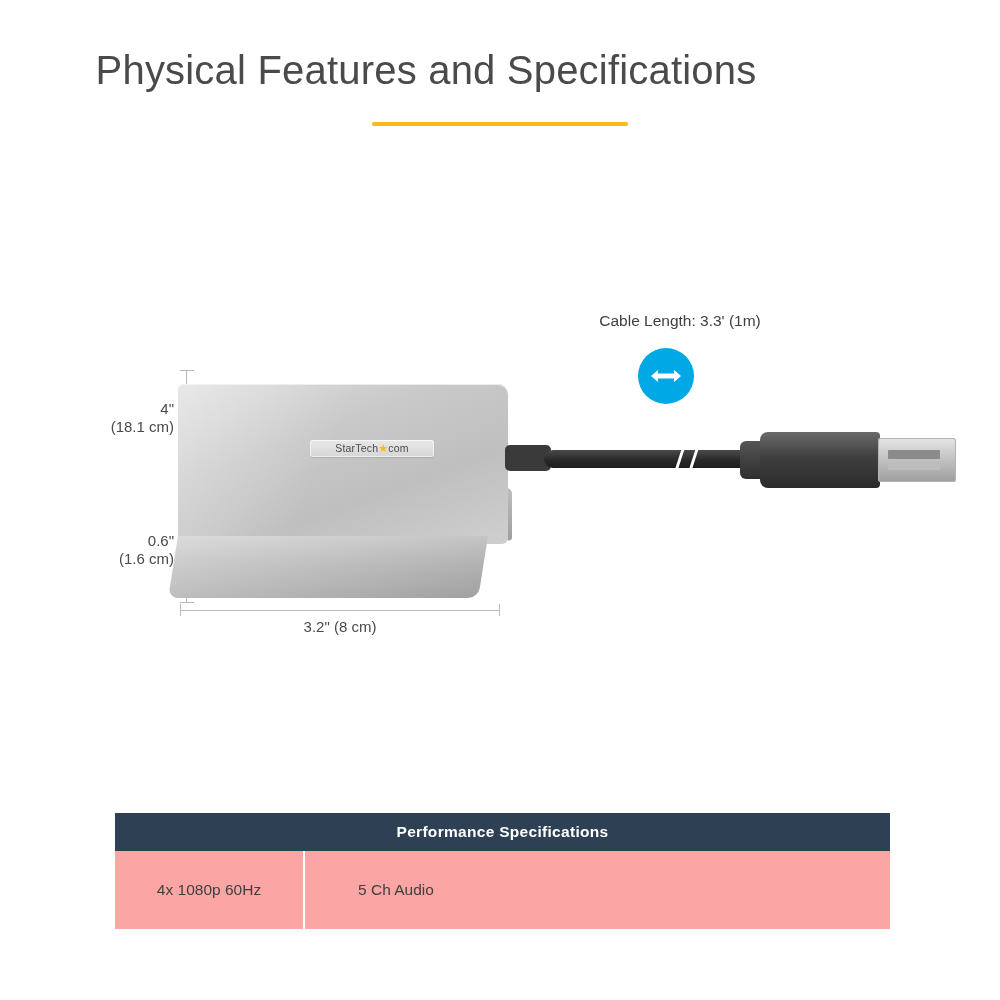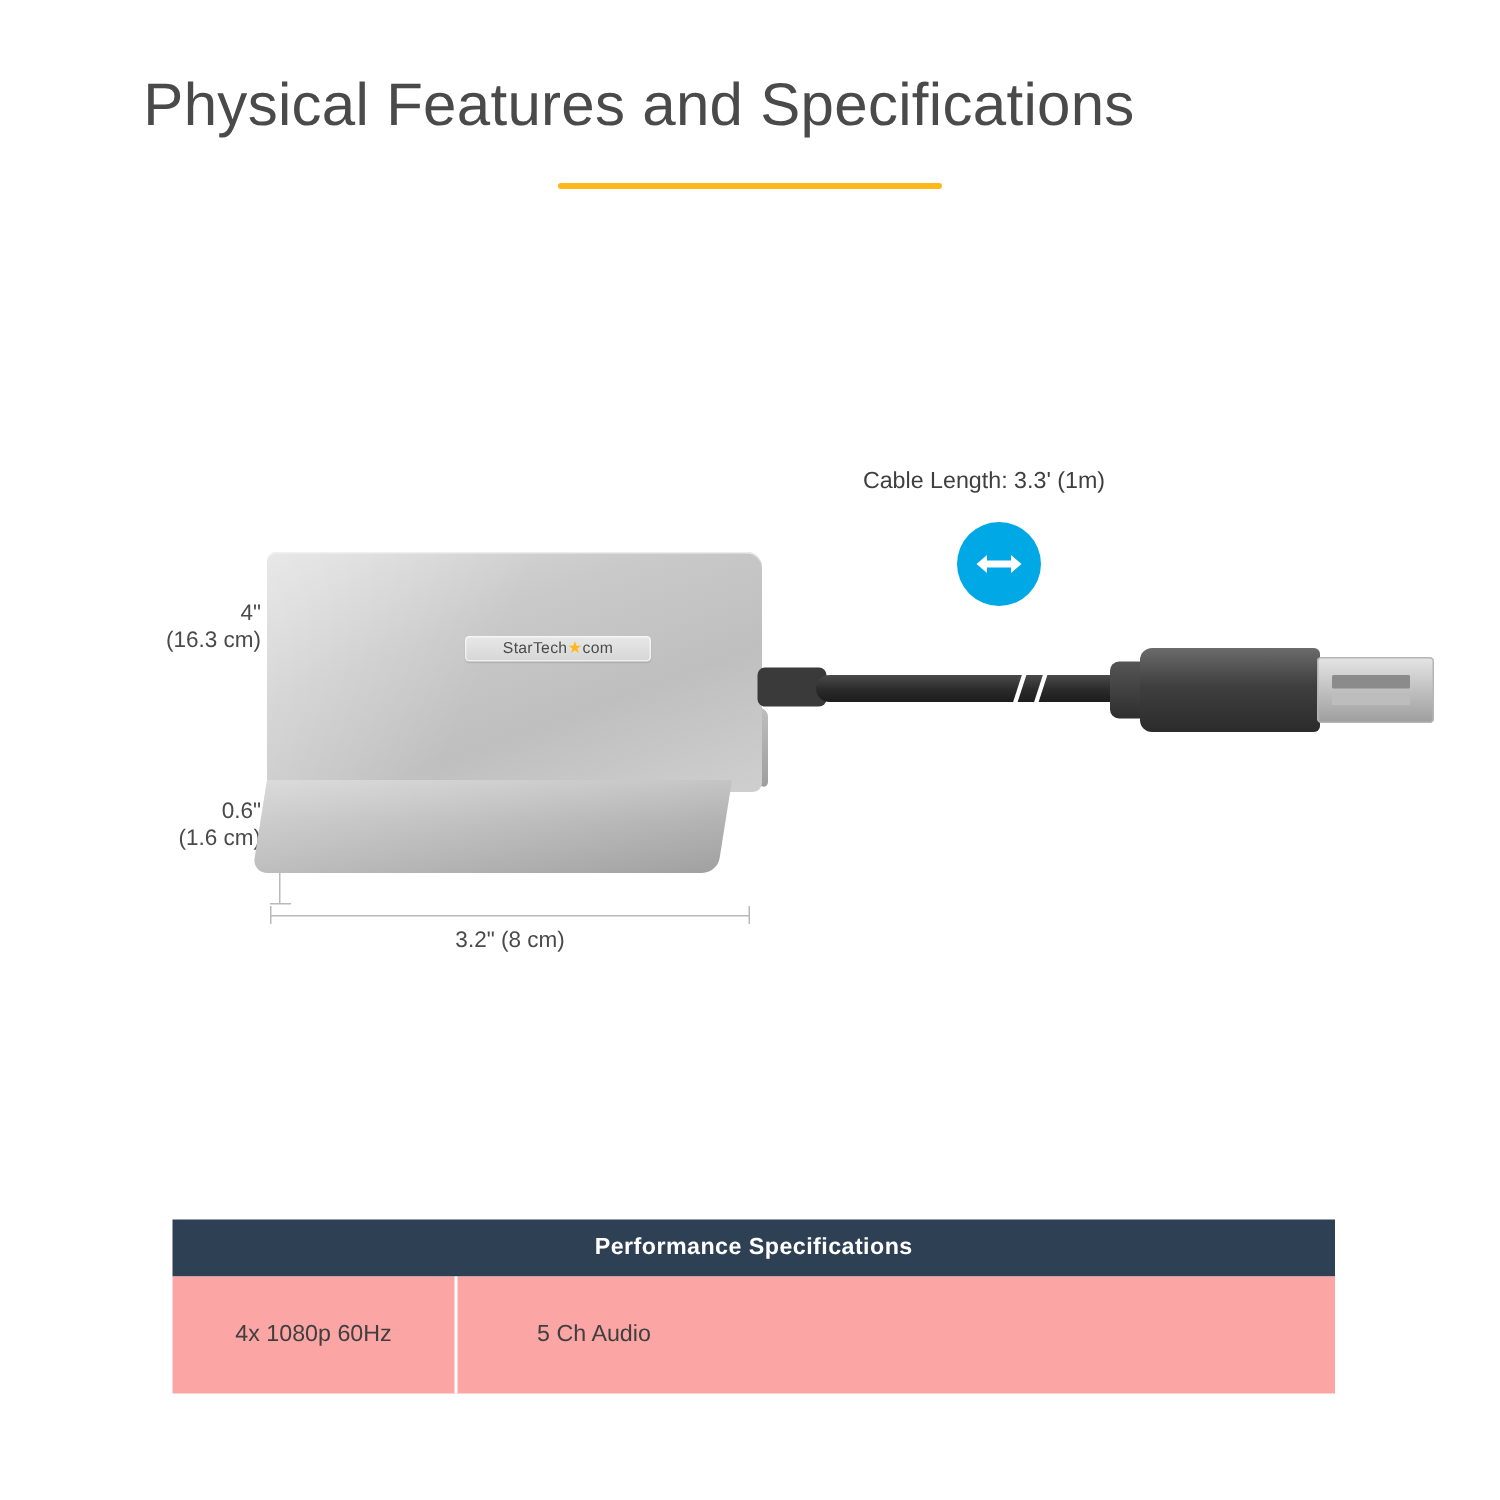--- a/index.html
+++ b/index.html
@@ -62,21 +62,21 @@
     text-align: right;
     line-height: 18px;
     white-space: nowrap;
   }
   .dim-label.center { text-align: center; }
 
   
   .device {
     position: absolute;
     left: 78px;
-    top: 78px;
+    top: 94px;
     width: 330px;
     height: 226px;
   }
   
   .dev-top {
     position: absolute;
     left: 0;
     top: 0;
     width: 330px;
     height: 160px;
@@ -221,21 +221,21 @@
     top: 25px;
     width: 52px;
     height: 7px;
     background: #bdbdbd;
     border-radius: 1px;
   }
 
   
   .callout-text {
     position: absolute;
-    left: 406px;
+    left: 430px;
     top: 22px;
     width: 300px;
     text-align: center;
     font-size: 15.5px;
     color: #3f3f3f;
   }
   .callout-badge {
     position: absolute;
     left: 538px;
     top: 58px;
@@ -295,21 +295,21 @@
 <div class="title">Physical Features and Specifications</div>
 <div class="title-underline"></div>
 
 <div class="illus">
 
   <div class="dim-line v-line" style="left:86px; top:80px; height:156px;"></div>
   <div class="dim-line h-line" style="left:80px; top:80px; width:14px;"></div>
   <div class="dim-line h-line" style="left:80px; top:236px; width:14px;"></div>
   <div class="dim-label" style="left:-22px; top:110px; width:96px;">
     <div>4"</div>
-    <div>(16.3 cm)</div>
+    <div>(18.1 cm)</div>
   </div>
 
   <div class="dim-line v-line" style="left:86px; top:236px; height:76px;"></div>
   <div class="dim-line h-line" style="left:80px; top:312px; width:14px;"></div>
   <div class="dim-label" style="left:-22px; top:242px; width:96px;">
     <div>0.6"</div>
     <div>(1.6 cm)</div>
   </div>
 
   <div class="dim-line h-line" style="left:80px; top:320px; width:320px;"></div>

